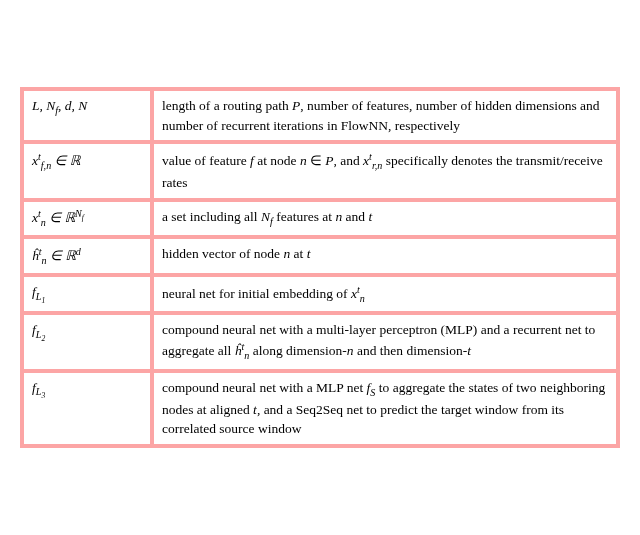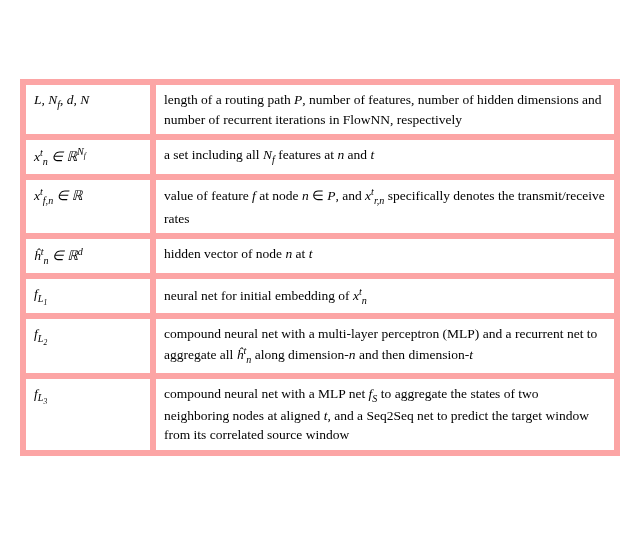--- a/index.html
+++ b/index.html
@@ -15,21 +15,21 @@
     .table-wrapper {
       width: 600px;
       margin: 20px auto;
     }
     table {
       width: 100%;
       border-collapse: collapse;
       border: 1.5px solid #000;
     }
     td {
-      border: 6px solid #fca5a5;
+      border: 4px solid #fca5a5;
       padding: 5px 8px;
       vertical-align: top;
       line-height: 1.45;
     }
     td:first-child {
       white-space: nowrap;
       width: 130px;
       font-style: italic;
     }
     sup, sub {
@@ -52,39 +52,39 @@
         <td>
           <span>
             length of a routing path <i>P</i>, number of features, number of hidden dimensions and number of recurrent iterations in FlowNN, respectively
           </span>
         </td>
       </tr>
 
       <tr>
         <td>
           <span>
-            <i>x</i><sup><i>t</i></sup><sub><i>n</i></sub> ∈ ℝ<sup><i>N<sub>f</sub></i></sup>
+            <i>x</i><sup><i>t</i></sup><sub><i>f,n</i></sub> ∈ ℝ
           </span>
         </td>
         <td>
           <span>
-            a set including all <i>N<sub>f</sub></i> features at <i>n</i> and <i>t</i>
+            value of feature <i>f</i> at node <i>n</i> ∈ <i>P</i>, and <i>x</i><sup><i>t</i></sup><sub><i>r,n</i></sub> specifically denotes the transmit/receive rates
           </span>
         </td>
       </tr>
 
       <tr>
         <td>
           <span>
-            <i>x</i><sup><i>t</i></sup><sub><i>f,n</i></sub> ∈ ℝ
+            <i>x</i><sup><i>t</i></sup><sub><i>n</i></sub> ∈ ℝ<sup><i>N<sub>f</sub></i></sup>
           </span>
         </td>
         <td>
           <span>
-            value of feature <i>f</i> at node <i>n</i> ∈ <i>P</i>, and <i>x</i><sup><i>t</i></sup><sub><i>r,n</i></sub> specifically denotes the transmit/receive rates
+            a set including all <i>N<sub>f</sub></i> features at <i>n</i> and <i>t</i>
           </span>
         </td>
       </tr>
 
 
       <tr>
         <td>
           <span>
             <i>ĥ</i><sup><i>t</i></sup><sub><i>n</i></sub> ∈ ℝ<sup><i>d</i></sup>
           </span>

